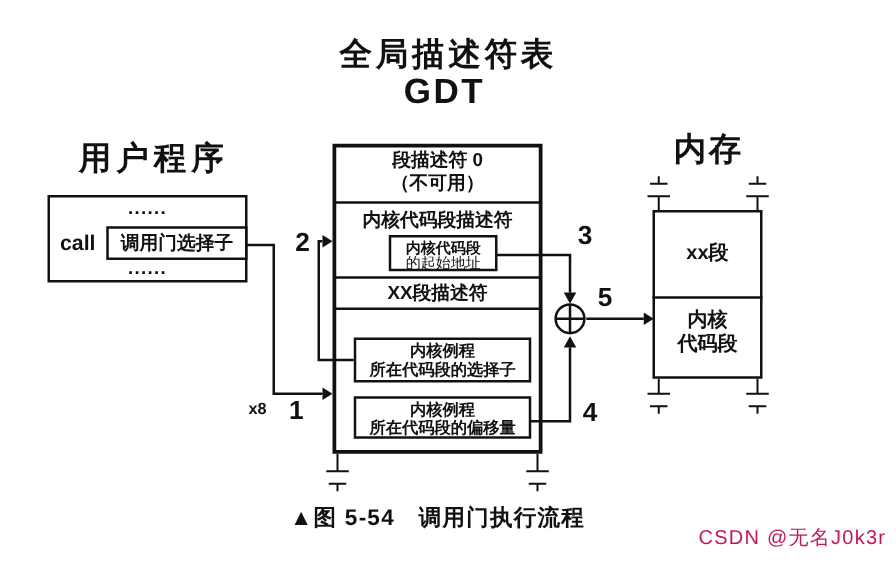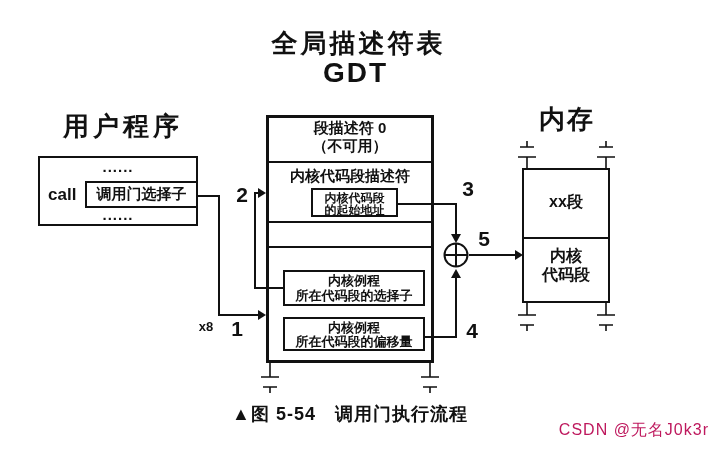--- a/index.html
+++ b/index.html
@@ -27,21 +27,21 @@
   .side-x8{left:196px;top:319px;width:20px;font-size:13px;font-weight:bold;}
 
   .gdt-box{left:266px;top:115px;width:168px;height:248px;border-width:3px;}
   .sep{position:absolute;left:268px;width:164px;height:2px;background:#111;}
   .sep1{top:161px;} .sep2{top:221px;} .sep3{top:246px;}
   .r1a{left:266px;top:119px;width:168px;font-size:15px;font-weight:bold;}
   .r1b{left:266px;top:137px;width:168px;font-size:15px;font-weight:bold;}
   .r2h{left:266px;top:167px;width:168px;font-size:15px;font-weight:bold;}
   .addr-box{left:311px;top:188px;width:87px;height:29px;}
   .addr1{left:311px;top:190px;width:87px;font-size:12px;font-weight:bold;}
-  .addr2{left:311px;top:202px;width:87px;font-size:12px;font-weight:bold;}
+  .addr2{left:311px;top:202px;width:87px;font-size:12px;font-weight:normal;}
   .r3{left:266px;top:225px;width:168px;font-size:15px;font-weight:bold;}
   .r4h{left:266px;top:250px;width:168px;font-size:15px;font-weight:bold;}
   .boxA{left:283px;top:270px;width:142px;height:36px;}
   .boxA1{left:283px;top:272px;width:142px;font-size:13px;font-weight:bold;}
   .boxA2{left:283px;top:287px;width:142px;font-size:13px;font-weight:bold;}
   .boxB{left:283px;top:317px;width:142px;height:34px;}
   .boxB1{left:283px;top:319px;width:142px;font-size:13px;font-weight:bold;}
   .boxB2{left:283px;top:333px;width:142px;font-size:13px;font-weight:bold;}
 
   .mem-heading{left:522px;top:102px;width:90px;font-size:26px;font-weight:bold;letter-spacing:2px;}
@@ -139,20 +139,21 @@
   <div class="sep sep3"></div>
 
   <div class="t ctr r1a">段描述符 0</div>
   <div class="t ctr r1b">（不可用）</div>
 
   <div class="t ctr r2h">内核代码段描述符</div>
   <div class="bx addr-box"></div>
   <div class="t ctr addr1">内核代码段</div>
   <div class="t ctr addr2">的起始地址</div>
 
+  <div class="t ctr r3">XX段描述符</div>
 
   <div class="bx boxA"></div>
   <div class="t ctr boxA1">内核例程</div>
   <div class="t ctr boxA2">所在代码段的选择子</div>
   <div class="bx boxB"></div>
   <div class="t ctr boxB1">内核例程</div>
   <div class="t ctr boxB2">所在代码段的偏移量</div>
 
   <div class="t ctr mem-heading">内存</div>
   <div class="bx mem-box"></div>

